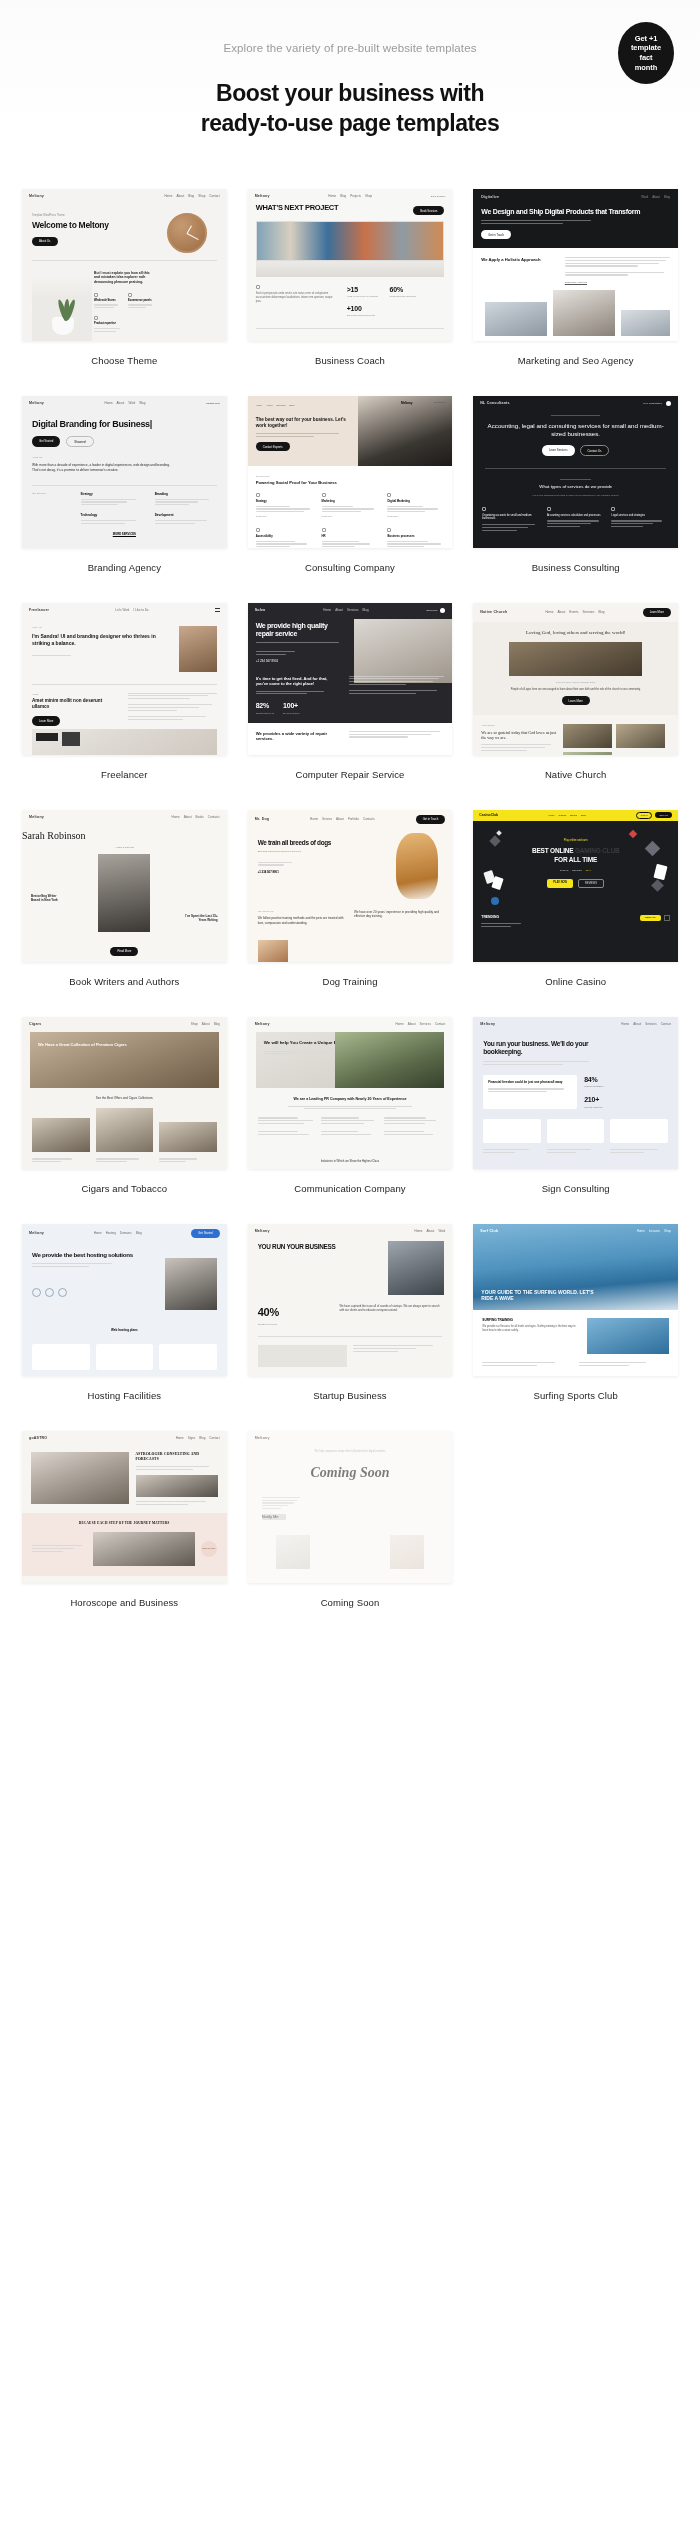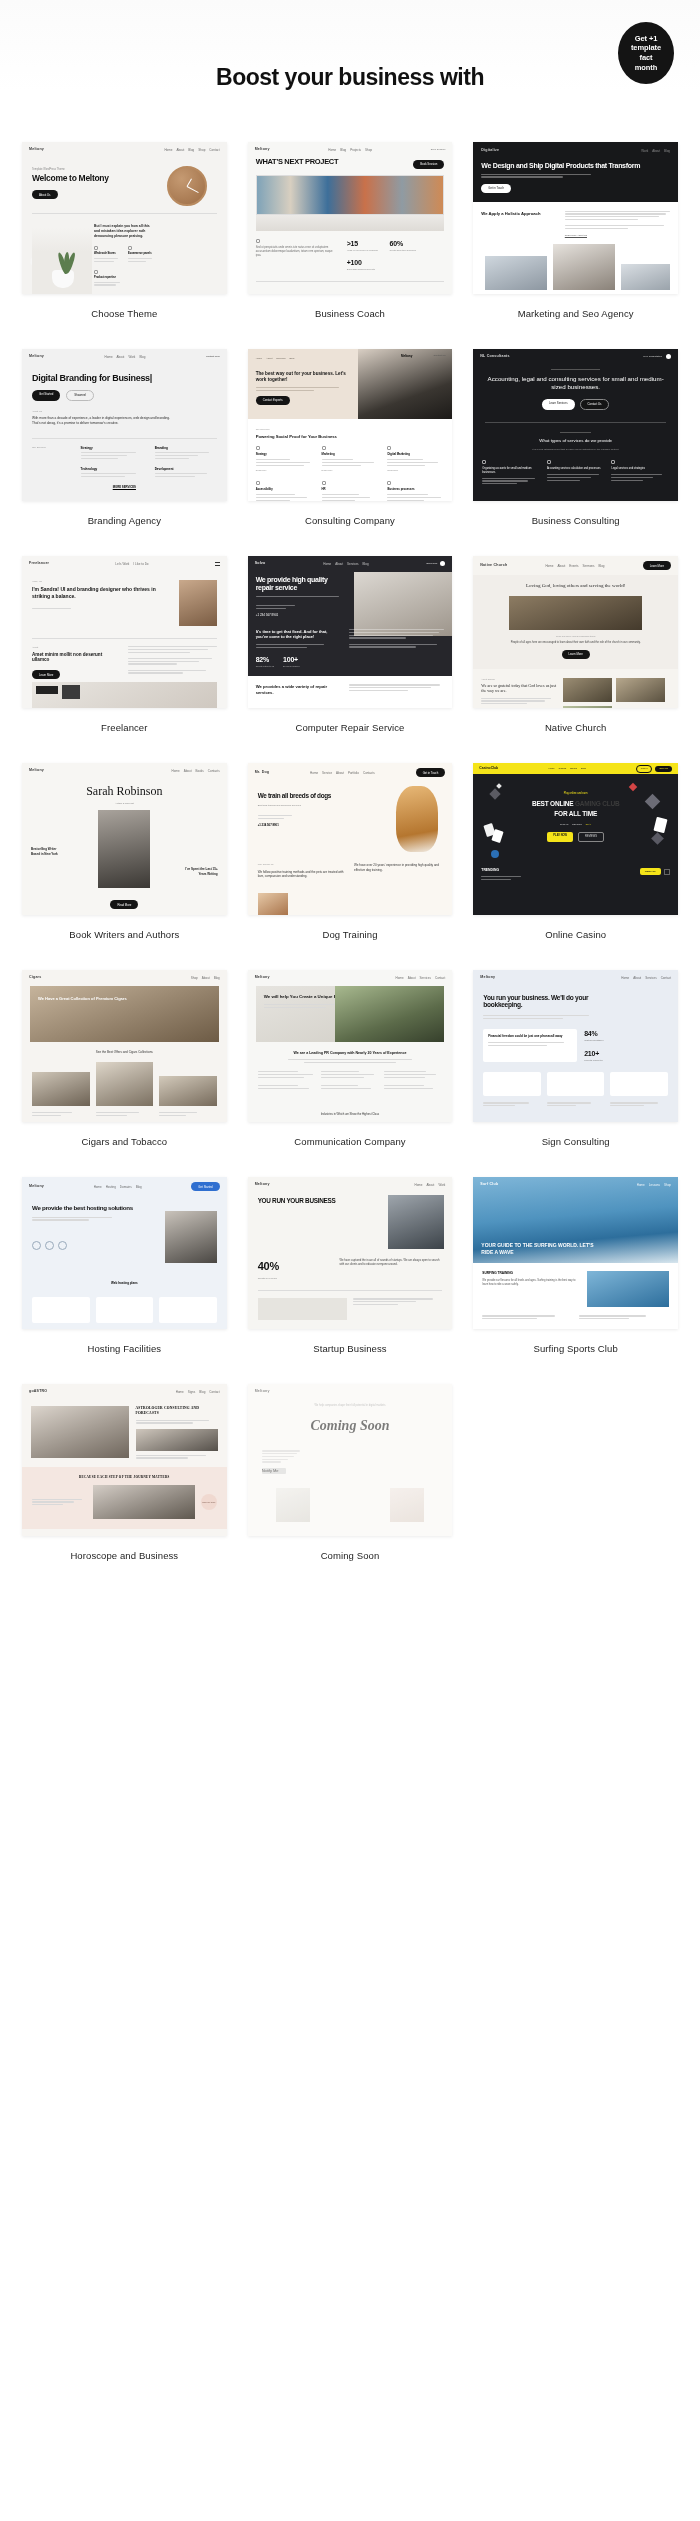--- a/index.html
+++ b/index.html
@@ -171,21 +171,21 @@
 
   .t-repair { background:#ffffff; }
   .t-repair .dark { background:#26262b; }
   .t-repair .chair { background:linear-gradient(160deg,#dcd8d2,#9d958b); }
 
   .t-church { background:#f6f4f0; }
   .t-church .serif { font-family:"Liberation Serif", serif; font-size:5px; color:#2a2a2a; text-align:center; line-height:1.3;}
   .t-church .photo { background:linear-gradient(160deg,#8d7c63,#443a2c); }
 
   .t-book { background:#f7f6f3; }
-  .t-book .script { font-family:"Liberation Serif", serif; font-size:12px; text-align:center; color:#141414; }
+  .t-book .script { font-family:"Liberation Serif", serif; font-size:10px; text-align:left; color:#141414; }
   .t-book .woman { background:linear-gradient(170deg,#a9a39c,#3b3834); }
 
   .t-casino { background:#1b1c20; }
   .t-casino .topbar { background:#f5e419; height:11px; display:flex; align-items:center; justify-content:space-between; padding:0 6px;}
   .t-casino .ttl { color:#fff; font-weight:700; font-size:6.5px; text-align:center; letter-spacing:-.2px;}
   .t-casino .ttl em { color:#3b3b3b; font-style:normal; }
   .t-casino .card-suit { position:absolute; width:9px;height:12px; background:#fff; border-radius:1px; transform:rotate(-18deg);}
   .t-casino .diamond { position:absolute; width:8px;height:8px; background:#5b5b63; transform:rotate(45deg); }
 
   .t-dog { background:#faf7f2; }
@@ -211,22 +211,24 @@
   .t-horo { background:#f7f5f2; }
   .t-horo .band { background:#f4e7e1; }
 
   .t-soon { background:#fbfaf8; }
   .t-soon .serif { font-family:"Liberation Serif", serif; font-style:italic; font-weight:700; font-size:14px; color:#141414; line-height:1.05;}
 </style>
 </head>
 <body>
 
 <section class="hero">
+  <div class="hero-eyebrow">Explore the variety of pre-built website templates</div>
   <h1 class="hero-title">
     <span>Boost your business with</span>
+    <span class="l2">ready-to-use page templates</span>
   </h1>
   <div class="badge">
     <span>Get +1</span>
     <span>template</span>
     <span>fact</span>
     <span>month</span>
   </div>
 </section>
 
 <section class="grid">

